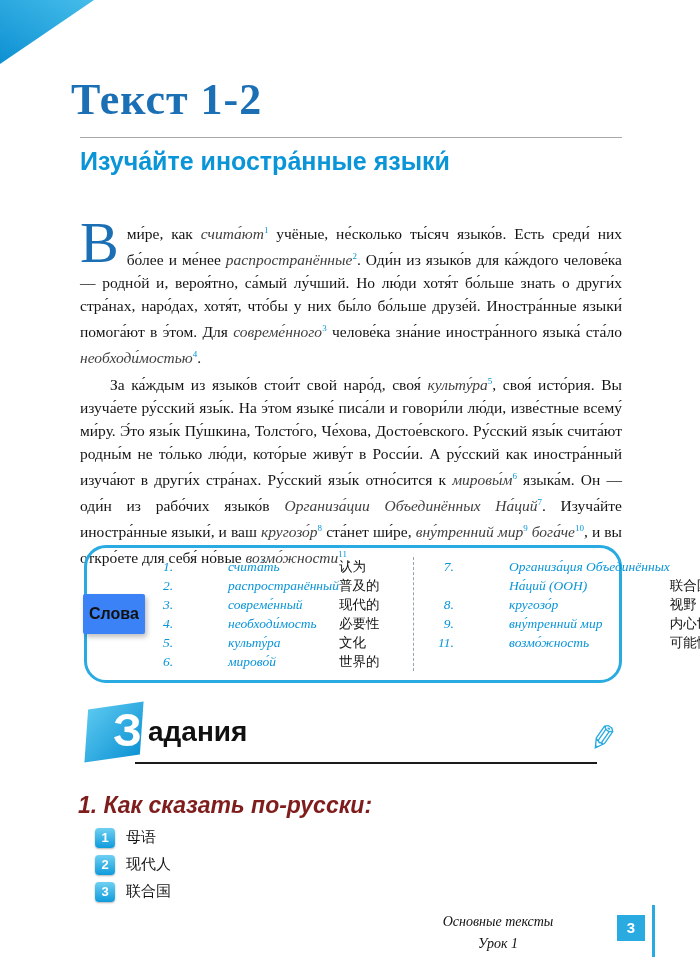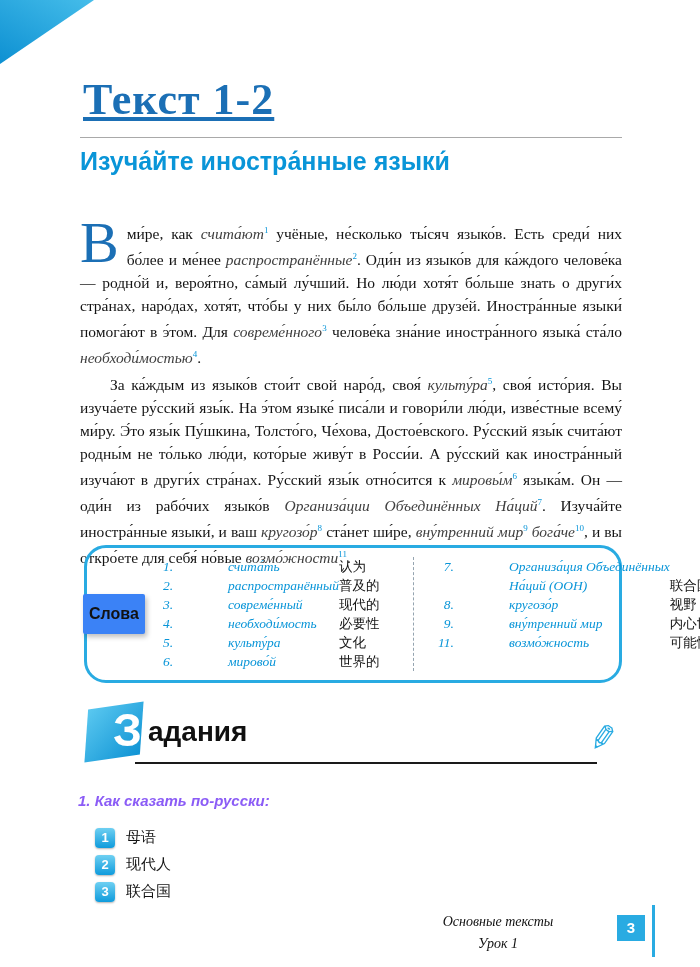--- a/index.html
+++ b/index.html
@@ -6,23 +6,23 @@
   .page {
     position:relative; width:700px; height:967px; background:#ffffff;
     font-family:"Liberation Serif", serif; overflow:hidden; margin:0 auto;
   }
   .corner-triangle {
     position:absolute; top:0; left:0; width:94px; height:64px;
     background:linear-gradient(210deg,#45bdea,#0d90d2);
     clip-path:polygon(0 0, 100% 0, 0 100%);
   }
   .title {
-    position:absolute; left:83px; top:74px; margin:0;
+    position:absolute; left:71px; top:74px; margin:0;
     font-family:"Liberation Serif", serif; font-weight:bold;
-    font-size:44px; color:#1b6fb5; letter-spacing:1px;text-decoration:underline;
+    font-size:44px; color:#1b6fb5; letter-spacing:1px;
   }
   .title-rule { position:absolute; left:80px; top:137px; width:542px; height:1px; background:#a9a9a9; }
   .subtitle {
     position:absolute; left:80px; top:147px; width:542px; margin:0; text-align:left;
     font-family:"Liberation Sans", sans-serif; font-weight:bold;
     font-size:25px; color:#0995d8;
   }
   .body-text {
     position:absolute; left:80px; top:219px; width:542px;
     font-size:15.5px; line-height:23px; color:#141414; text-align:justify;
@@ -70,21 +70,21 @@
     font-family:"Liberation Sans", sans-serif; font-weight:bold; font-size:28px; line-height:1; color:#101010;
   }
   .task-rule { position:absolute; left:51px; top:62px; width:462px; height:2px; background:#1a1a1a; }
   .pencil-icon {
     position:absolute; left:505px; top:18px; font-family:"DejaVu Sans", sans-serif;
     font-size:34px; color:#29abe2; transform:scaleX(-1) rotate(10deg);
   }
   .question-title {
     position:absolute; left:78px; top:792px;
     font-family:"Liberation Sans", sans-serif; font-weight:bold; font-style:italic;
-    font-size:15px; color:#8b5cf6;
+    font-size:23px; color:#7f1d1d;
   }
   .task-list { position:absolute; left:95px; top:827px; display:flex; flex-direction:column; gap:6px; }
   .task-item { display:flex; align-items:center; gap:11px; height:21px; }
   .task-num {
     width:20px; height:20px; border-radius:4px; flex:0 0 20px;
     background:linear-gradient(180deg,#6fd0f2,#0f9bdc);
     color:#fff; font-family:"Liberation Sans", sans-serif; font-weight:bold;
     font-size:13px; line-height:20px; text-align:center;
     box-shadow:0 1px 2px rgba(0,0,0,0.3);
   }

